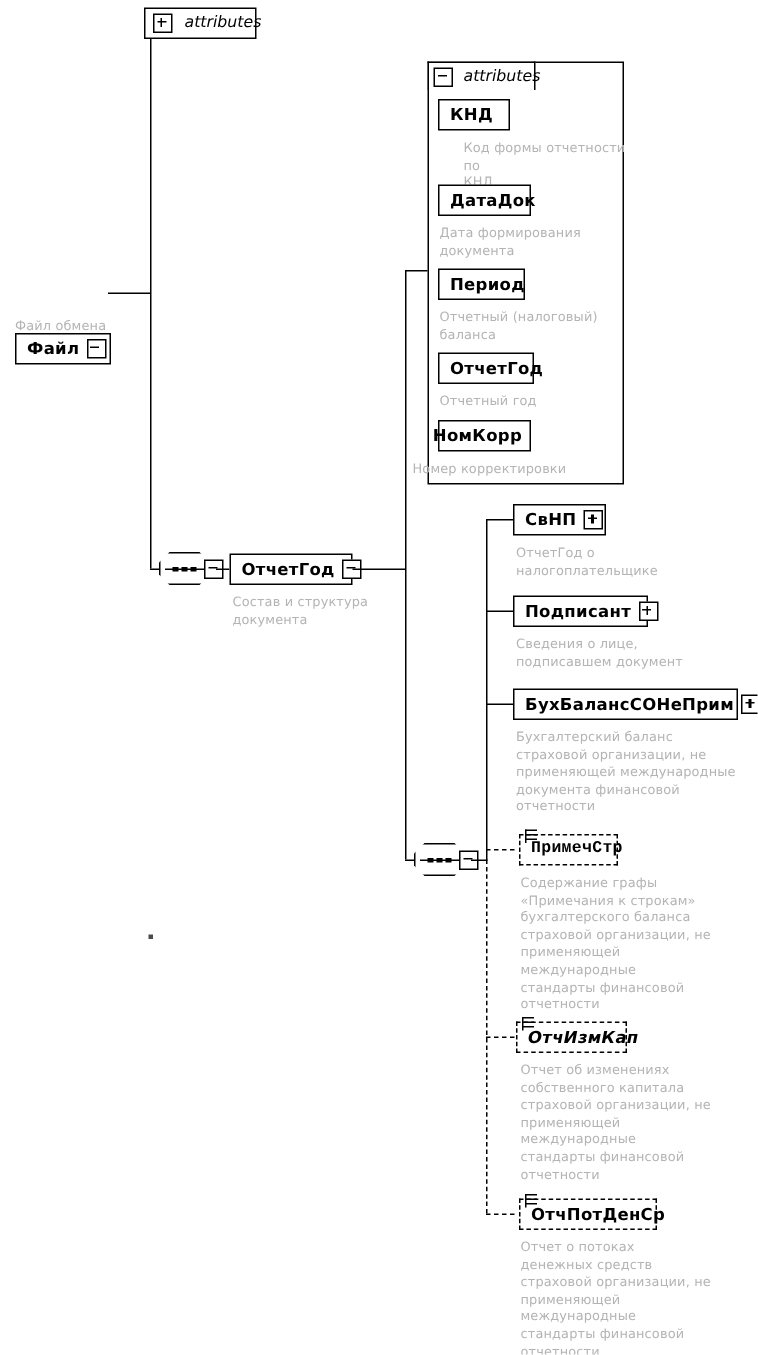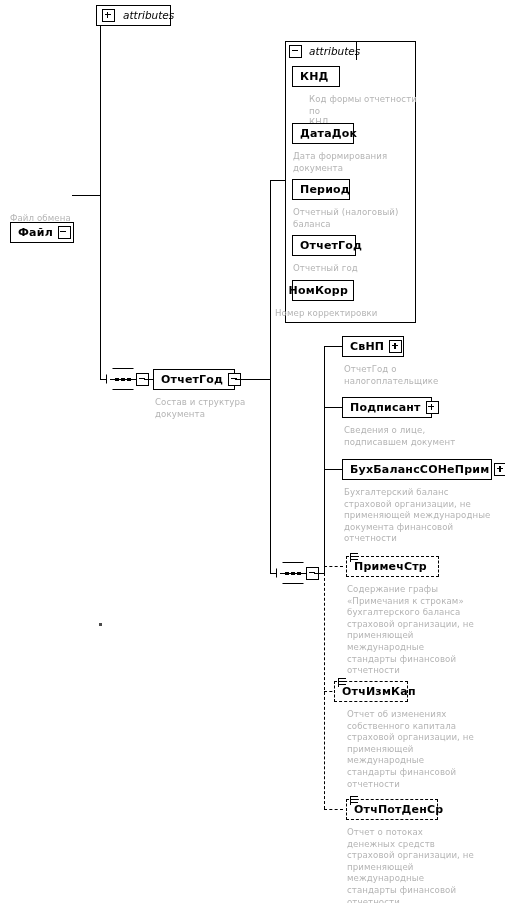--- a/index.html
+++ b/index.html
@@ -281,40 +281,40 @@
     <span class="exp plus"></span>
   </div>
   <div class="doc" style="left:344px;top:487px;width:158px;">Бухгалтерский баланс
 страховой организации, не
 применяющей международные
 документа финансовой
 отчетности</div>
 
   <div class="dash-h" style="left:324px;top:565.5px;width:19px;"></div>
   <div class="shadow" style="left:350px;top:561px;width:75px;height:21px;"></div>
-  <div class="node dashed" style="left:346px;top:556px;width:93px;">
+  <div class="node dashed" style="left:346px;top:556px;width:66px;font-family:Liberation Mono, monospace;">
     <span class="lines-icon">
         <i></i>
         <i></i>
         <i></i>
       </span>
     <span class="lbl">ПримечСтр</span>
   </div>
   <div class="doc" style="left:347px;top:584px;width:150px;">Содержание графы
 «Примечания к строкам»
 бухгалтерского баланса
 страховой организации, не
 применяющей
 международные
 стандарты финансовой
 отчетности</div>
 
   <div class="dash-h" style="left:324px;top:690.5px;width:19px;"></div>
   <div class="shadow" style="left:350px;top:686px;width:74px;height:21px;"></div>
-  <div class="node dashed" style="left:334px;top:681px;width:74px;">
+  <div class="node dashed" style="left:344px;top:681px;width:74px;font-style:italic;">
     <span class="lines-icon">
         <i></i>
         <i></i>
         <i></i>
       </span>
     <span class="lbl">ОтчИзмКап</span>
   </div>
   <div class="doc" style="left:347px;top:709px;width:150px;">Отчет об изменениях
 собственного капитала
 страховой организации, не

